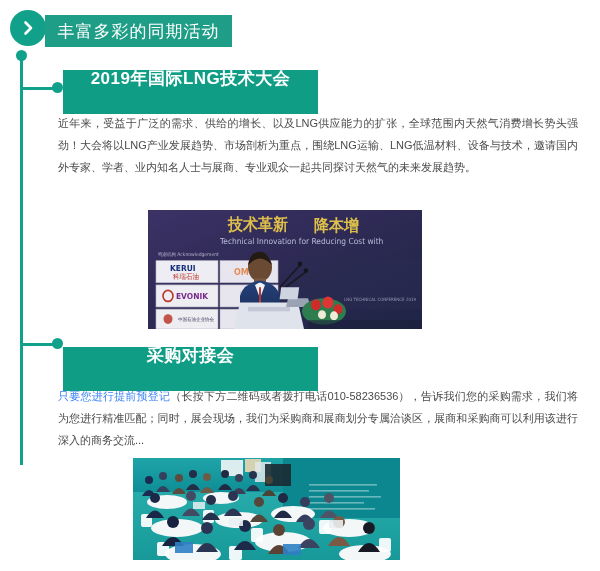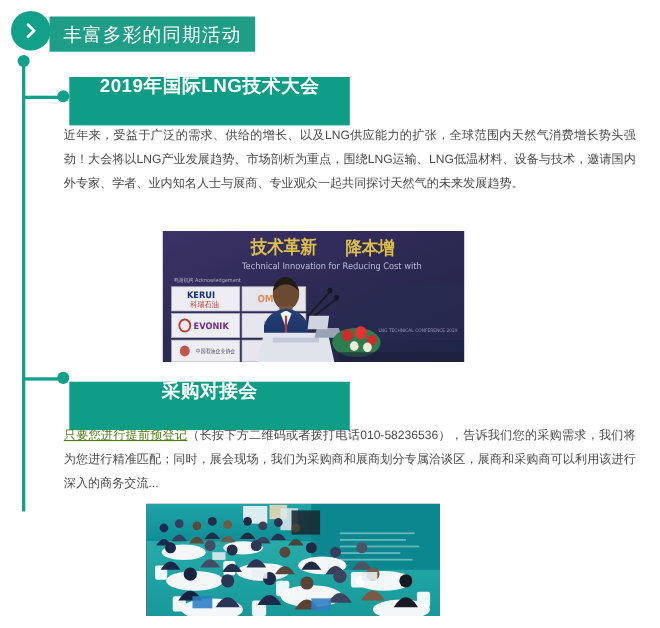--- a/index.html
+++ b/index.html
@@ -119,21 +119,21 @@
     left: 58px;
     width: 520px;
     font-size: 11px;
     line-height: 22px;
     color: #4a4a4a;
     text-align: justify;
   }
   #block-body-1 { top: 112px; }
   #block-body-2 { top: 363px; }
 
-  .highlight-green { color: #4d7c0f; text-decoration: underline; }
+  .highlight-green { color: #3b82f6; }
 
   
   .photo {
     position: absolute;
     overflow: hidden;
     background: #2a2344;
   }
   #photo-1 {
     left: 148px; top: 210px;
     width: 274px; height: 119px;

